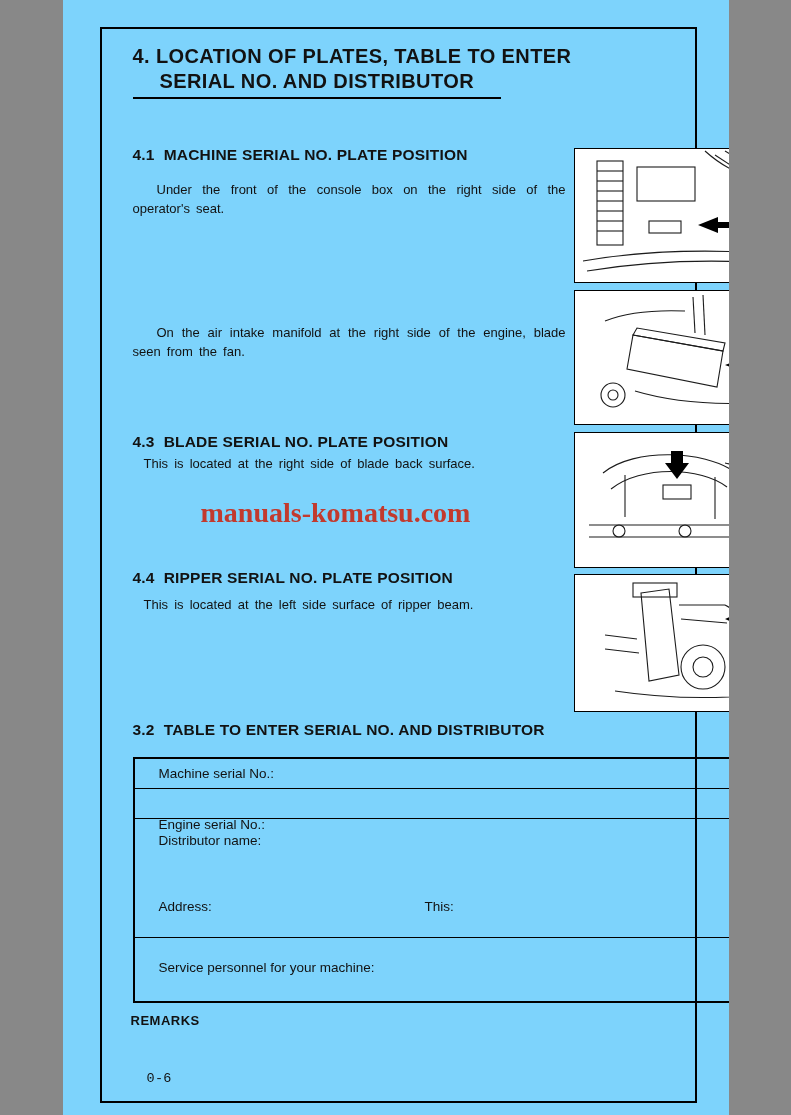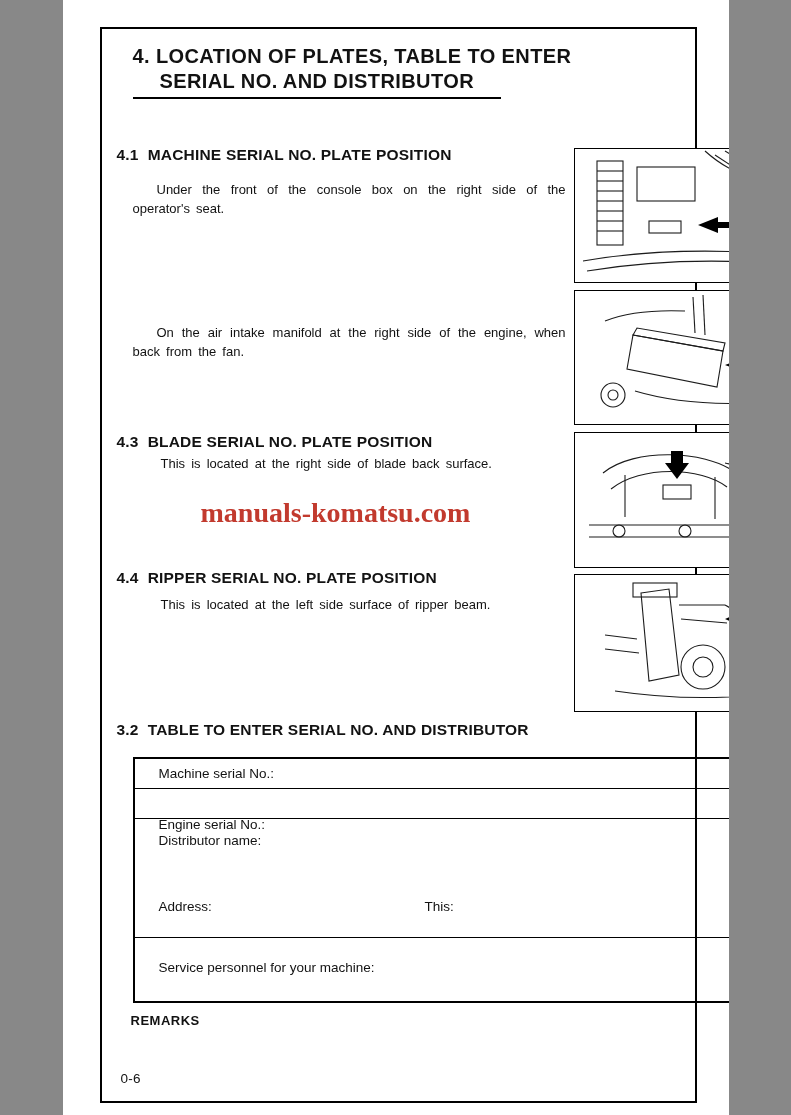--- a/index.html
+++ b/index.html
@@ -1,51 +1,51 @@
 <!DOCTYPE html>
 <html><head>
 <meta charset="utf-8">
 <style>
   html, body { margin: 0; padding: 0; background: #888; }
   .page {
     position: relative;
     width: 666px; height: 1115px;
     margin: 0 auto;
-    background: #ffffff;
+    background: #7dd3fc;
     font-family: "Liberation Sans", sans-serif;
     color: #121212;
     overflow: hidden;
   }
   .frame {
     position: absolute;
     left: 37px; top: 27px; right: 32px; bottom: 12px;
     border: 2.5px solid #000;
     pointer-events: none;
   }
   .doc-title {
     position: absolute; left: 70px; top: 44px; width: 480px;
     font-size: 20px; font-weight: bold; letter-spacing: 0.4px; line-height: 25px;
   }
   .doc-title .line2 { display: block; margin-left: 27px; }
   .title-underline {
     position: absolute; left: 70px; top: 97px; width: 368px;
     border-bottom: 2px solid #000;
   }
   .sec-heading {
-    position: absolute; left: 54px;
+    position: absolute; left: 70px;
     font-size: 15.5px; font-weight: bold; letter-spacing: 0.2px;
     white-space: pre;
   }
   .sec-body {
     position: absolute; left: 70px; width: 433px;
     font-size: 13px; line-height: 19px;
     text-align: justify; word-spacing: 2.5px;
     text-indent: 24px;
   }
-  .sec-body.noindent { text-indent: 0; left: 98px; width: 410px; text-align: left; }
+  .sec-body.noindent { text-indent: 0; left: 81px; width: 410px; text-align: left; }
   .watermark {
     position: absolute; left: 43px; top: 461px; width: 460px;
     text-align: center;
     font-family: "Liberation Serif", serif;
     font-size: 28px; font-weight: bold;
     color: #c23a2e;
     margin-top: 36px;
   }
   .figure {
     position: absolute; left: 511px; width: 226px;
@@ -73,41 +73,41 @@
   .row-distrib .lbl-dist { top: 14px; }
   .row-distrib .lbl-addr { top: 80px; }
   .row-distrib .lbl-phone { position: absolute; left: 290px; top: 80px; }
   .row-service { height: 63px; }
   .row-service .lbl { top: 22px; }
   .remarks {
     position: absolute; left: 68px; top: 1013px;
     font-size: 13px; font-weight: bold; letter-spacing: 0.5px;
   }
   .page-num {
-    position: absolute; left: 58px; top: 1071px;
-    font-size: 13.5px; letter-spacing: 0.3px;
+    position: absolute; left: 84px; top: 1071px;
+    font-size: 13.5px; letter-spacing: 0.3px; font-family: Liberation Mono, monospace;
   }
 </style>
 </head>
 <body>
 
 <div class="page">
 
   <div class="frame"></div>
 
   <div class="doc-title">
     <span>4. LOCATION OF PLATES, TABLE TO ENTER</span>
     <span class="line2">SERIAL NO. AND DISTRIBUTOR</span>
   </div>
   <div class="title-underline"></div>
 
   <div class="sec-heading" style="top:146px;">4.1  MACHINE SERIAL NO. PLATE POSITION</div>
   <div class="sec-body" style="top:180px;">Under the front of the console box on the right side of the operator's seat.</div>
 
-  <div class="sec-body" style="top:323px;">On the air intake manifold at the right side of the engine, when back from the fan.</div>
+  <div class="sec-body" style="top:323px;">On the air intake manifold at the right side of the engine, blade seen from the fan.</div>
 
   <div class="sec-heading" style="top:433px;">4.3  BLADE SERIAL NO. PLATE POSITION</div>
   <div class="sec-body noindent" style="top:454px;">This is located at the right side of blade back surface.</div>
 
   <div class="watermark">manuals-komatsu.com</div>
 
   <div class="sec-heading" style="top:569px;">4.4  RIPPER SERIAL NO. PLATE POSITION</div>
   <div class="sec-body noindent" style="top:595px;">This is located at the left side surface of ripper beam.</div>
 
   <div class="sec-heading" style="top:721px;">3.2  TABLE TO ENTER SERIAL NO. AND DISTRIBUTOR</div>

